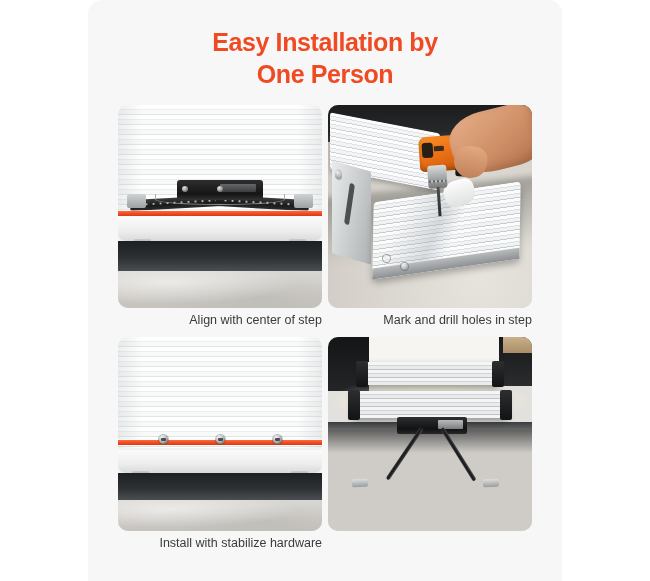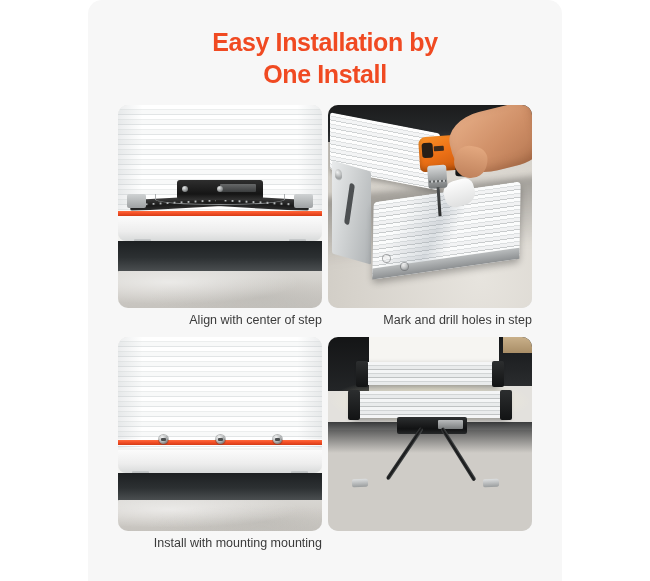--- a/index.html
+++ b/index.html
@@ -595,21 +595,21 @@
 </style>
 </head>
 <body>
 
 <div class="page">
 
   <div class="card">
 
     <div class="heading">
       <span class="line">Easy Installation by</span>
-      <span class="line">One Install</span>
+      <span class="line">One Person</span>
     </div>
 
     <div class="grid">
 
       <div class="cell top">
         <div class="tile">
           <div class="photo-step">
             <div class="step-face"></div>
 
             <div class="bracket">
@@ -689,21 +689,21 @@
               <div class="hw" style="left:76%"></div>
             </div>
 
             <div class="step-nose" style="top:58%"></div>
             <div class="pad" style="left:7%; top:69%"></div>
             <div class="pad" style="right:7%; top:69%"></div>
             <div class="shadow-band" style="top:70%; height:14%"></div>
             <div class="concrete" style="top:84%"></div>
           </div>
         </div>
-        <div class="caption">Install with mounting mounting</div>
+        <div class="caption">Install with stabilize hardware</div>
       </div>
 
       <div class="cell bottom">
         <div class="tile">
           <div class="photo-legs">
             <div class="pl-dark-left"></div>
             <div class="pl-dark-right"></div>
             <div class="pl-wood"></div>
             <div class="pl-glow"></div>
 

